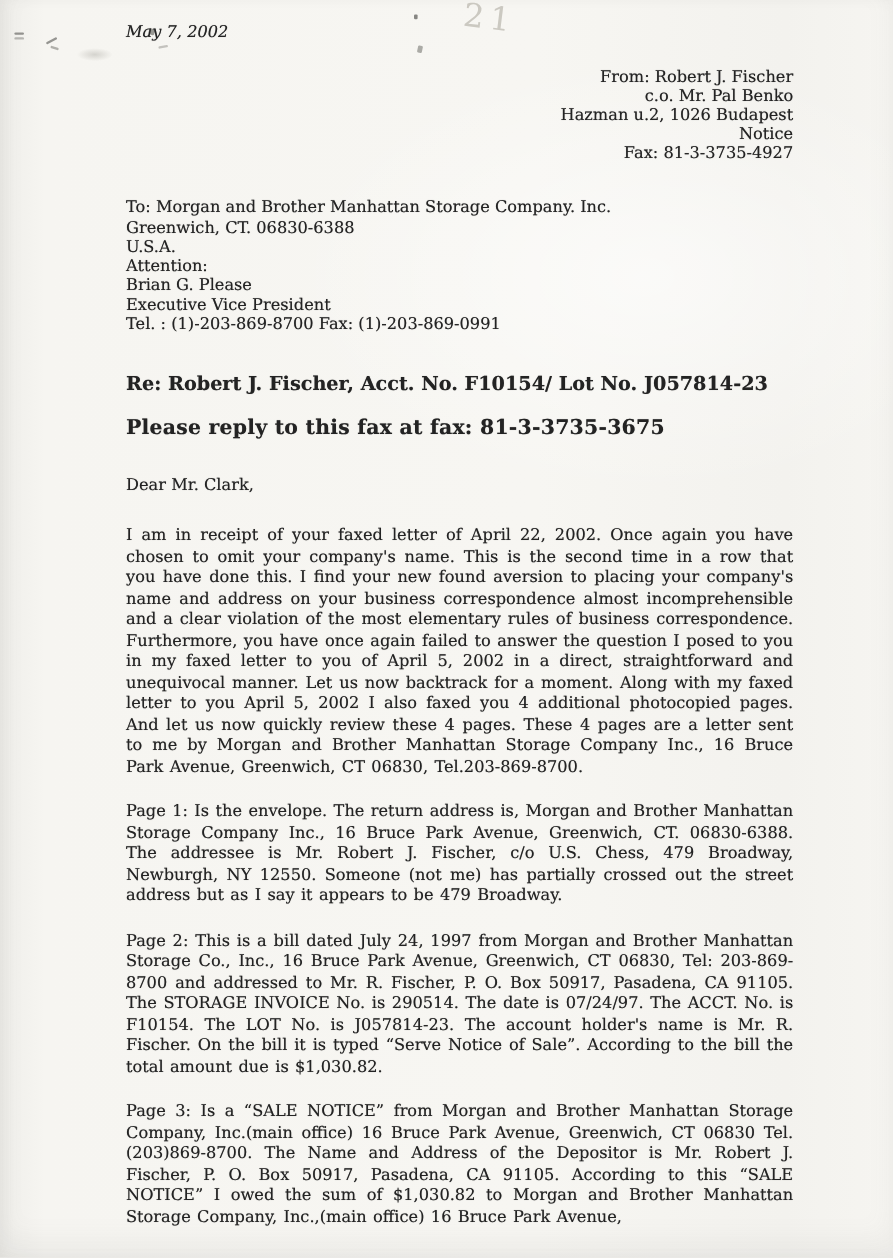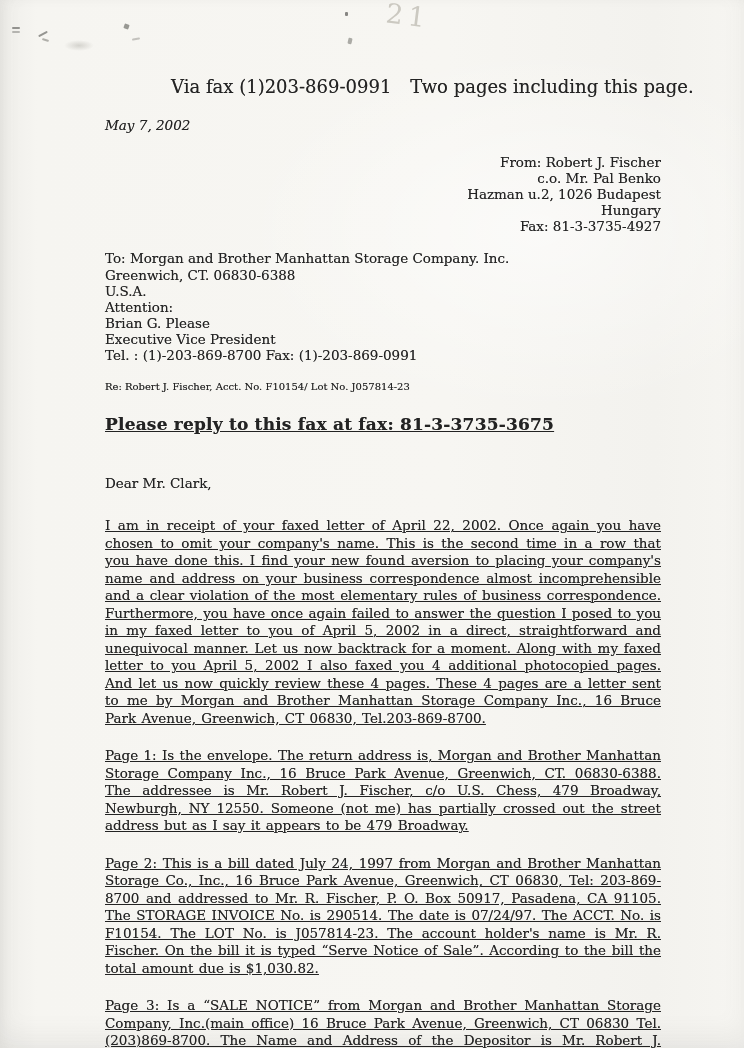--- a/index.html
+++ b/index.html
@@ -29,32 +29,31 @@
     margin-left: 66px;
     font-size: 18px;
     line-height: 22px;
     display: flex;
     gap: 19px;
     white-space: nowrap;
   }
   .date-line { margin-top: 19px; font-size: 13.5px; line-height: 16px; font-style: italic; }
   .addr-block { font-size: 13.5px; line-height: 16.1px; }
   .from-block { margin-top: 21px; text-align: right; }
-  .to-block { margin-top: 16px; }
-  .re-line { margin-top: 16px; font-size: 10px; line-height: 16px; }
-  .reply-line { margin-top: 19px; font-size: 17px; line-height: 21px; font-weight: bold; letter-spacing: 0.2px; text-decoration: underline; }
-  .salutation { margin-top: 40px; font-size: 13.5px; line-height: 16px; }
+  .to-block { margin-top: 29px; }
+  .re-line { margin-top: 34px; font-size: 16px; line-height: 16px; font-weight: bold; }
+  .reply-line { margin-top: 19px; font-size: 17px; line-height: 21px; font-weight: bold; letter-spacing: 0.2px; }
+  .salutation { margin-top: 28px; font-size: 13.5px; line-height: 16px; }
   .body-para {
     margin: 0;
     margin-top: 20px;
     font-size: 13.5px;
     line-height: 17.5px;
     text-align: justify;
     word-spacing: 1px;
-    text-decoration: underline;
   }
   .body-para.first { margin-top: 26px; }
   
   .pencil-number {
     position: absolute;
     left: 386px;
     top: 0px;
     font-size: 27px;
     color: #bdbab1;
     opacity: 0.75;
@@ -82,32 +81,28 @@
   <div class="pencil-mark mark-b"></div>
   <div class="pencil-mark mark-c"></div>
   <div class="pencil-mark mark-d"></div>
   <div class="pencil-mark mark-e"></div>
   <div class="pencil-mark mark-f"></div>
   <div class="pencil-mark mark-g"></div>
   <div class="pencil-mark mark-h"></div>
 
   <div class="content">
 
-    <div class="heading">
-      <span>Via fax (1)203-869-0991</span>
-      <span>Two pages including this page.</span>
-    </div>
 
     <div class="date-line">May 7, 2002</div>
 
     <div class="addr-block from-block">
       <div>From: Robert J. Fischer</div>
       <div>c.o. Mr. Pal Benko</div>
       <div>Hazman u.2, 1026 Budapest</div>
-      <div>Hungary</div>
+      <div>Notice</div>
       <div>Fax: 81-3-3735-4927</div>
     </div>
 
     <div class="addr-block to-block">
       <div>To: Morgan and Brother Manhattan Storage Company. Inc.</div>
       <div>Greenwich, CT. 06830-6388</div>
       <div>U.S.A.</div>
       <div>Attention:</div>
       <div>Brian G. Please</div>
       <div>Executive Vice President</div>

